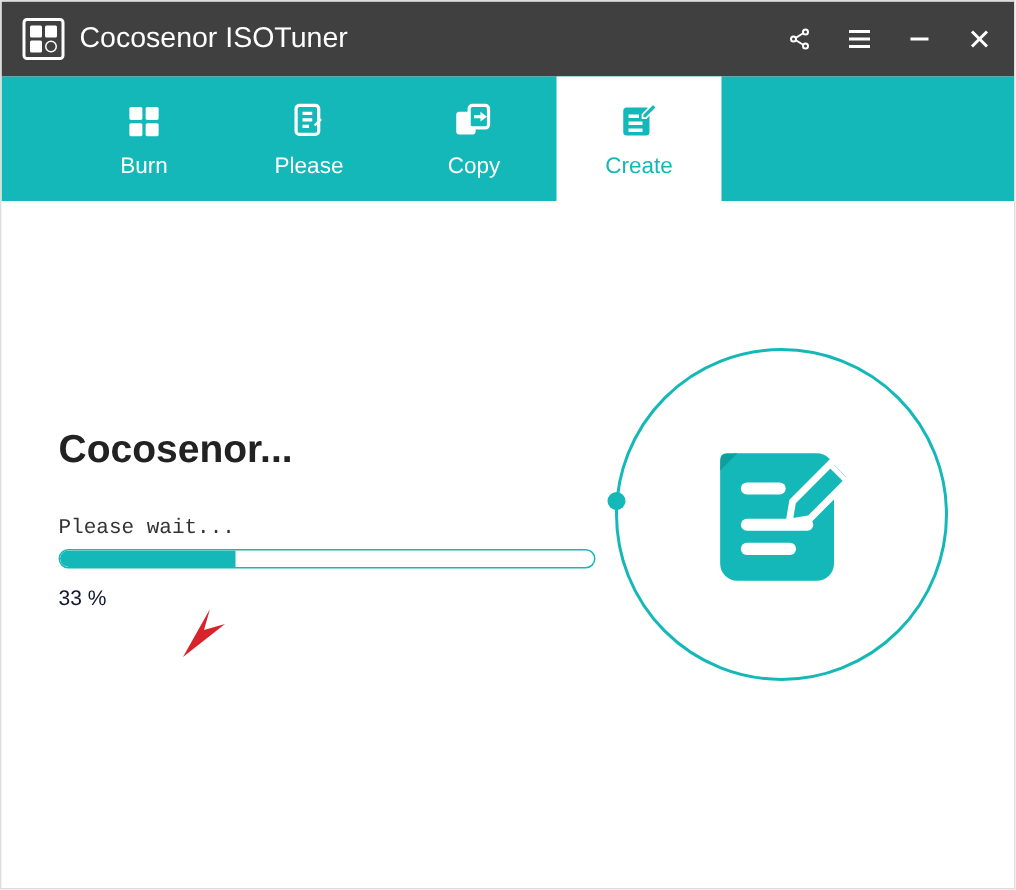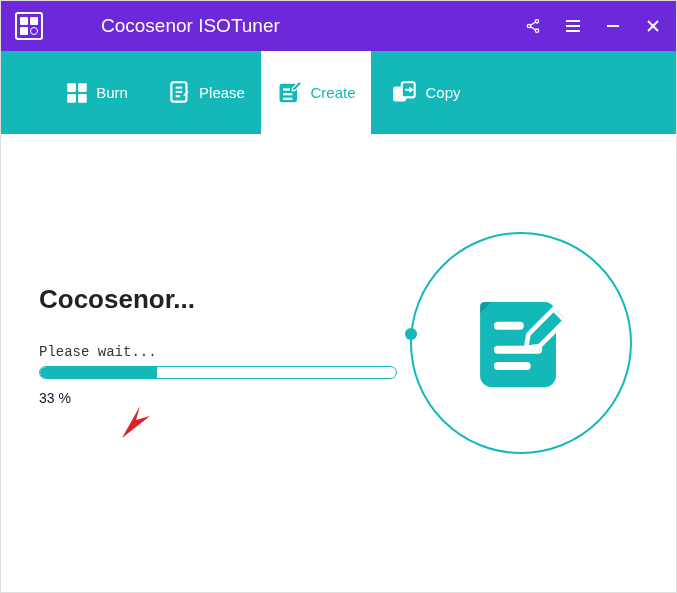--- a/index.html
+++ b/index.html
@@ -6,26 +6,25 @@
   body {
     font-family: "Segoe UI", Arial, sans-serif;
     background: #fff;
     width: 677px;
     height: 593px;
     overflow: hidden;
     border: 1px solid #ddd;
   }
   .titlebar {
     height: 50px;
-    background: #6d28d9;
+    background: #404040;
     display: flex;
     align-items: center;
     padding: 0 14px;
     color: #fff;
-    gap: 48px;
   }
   .logo-icon {
     width: 28px;
     height: 28px;
     border: 2px solid #fff;
     border-radius: 3px;
     margin-right: 10px;
     display: grid;
     grid-template-columns: 1fr 1fr;
     grid-template-rows: 1fr 1fr;
@@ -68,21 +67,21 @@
   .tabbar {
     height: 83px;
     background: #14b8b8;
     display: flex;
     padding-left: 40px;
     gap: 0;
   }
   .tab {
     width: 110px;
     display: flex;
-    flex-direction: row;
+    flex-direction: column;
     align-items: center;
     justify-content: center;
     color: #fff;
     cursor: pointer;
     gap: 6px;
     font-size: 15px;
   }
   .tab.active {
     background: #fff;
     color: #14b8b8;
@@ -224,41 +223,41 @@
       <svg width="26" height="28" viewBox="0 0 24 26" fill="none" stroke="#fff" stroke-width="2">
         <rect x="4" y="3" width="14" height="18" rx="2"></rect>
         <line x1="8" y1="8" x2="14" y2="8"></line>
           <line x1="8" y1="12" x2="14" y2="12"></line>
           <line x1="8" y1="16" x2="12" y2="16"></line>
         <path d="M15 15 L19 11 L20 12 L16 16 Z" fill="#fff" stroke="none"></path>
       </svg>
     </div>
     <span>Please</span>
   </div>
+  <div class="tab">
+    <div class="tab-icon">
+      <svg width="28" height="26" viewBox="0 0 26 24" fill="#fff">
+        <rect x="2" y="6" width="12" height="14" rx="2"></rect>
+        <rect x="10" y="2" width="12" height="14" rx="2" fill="#14b8b8" stroke="#fff" stroke-width="2"></rect>
+        <path d="M13 8 L17 8 L17 6 L21 9 L17 12 L17 10 L13 10 Z" fill="#fff"></path>
+      </svg>
+    </div>
+    <span>Copy</span>
+  </div>
   <div class="tab active">
     <div class="tab-icon">
       <svg width="28" height="28" viewBox="0 0 24 24" fill="none" stroke="#14b8b8" stroke-width="2">
         <rect x="3" y="4" width="15" height="16" rx="2" fill="#14b8b8" stroke="none"></rect>
         <path d="M14 8 L20 2 L22 4 L16 10 L14 10 Z" fill="#14b8b8" stroke="#fff" stroke-width="1"></path>
         <line x1="6" y1="9" x2="12" y2="9" stroke="#fff"></line>
         <line x1="6" y1="13" x2="14" y2="13" stroke="#fff"></line>
         <line x1="6" y1="17" x2="14" y2="17" stroke="#fff"></line>
       </svg>
     </div>
     <span>Create</span>
-  </div>
-  <div class="tab">
-    <div class="tab-icon">
-      <svg width="28" height="26" viewBox="0 0 26 24" fill="#fff">
-        <rect x="2" y="6" width="12" height="14" rx="2"></rect>
-        <rect x="10" y="2" width="12" height="14" rx="2" fill="#14b8b8" stroke="#fff" stroke-width="2"></rect>
-        <path d="M13 8 L17 8 L17 6 L21 9 L17 12 L17 10 L13 10 Z" fill="#fff"></path>
-      </svg>
-    </div>
-    <span>Copy</span>
   </div>
 </div>
 
 <div class="main">
   <div class="status-heading">Cocosenor...</div>
   <div class="wait-text">Please wait...</div>
   <div class="progress-wrap">
     <div class="progress-fill" style="width:33%"></div>
   </div>
   <div class="percent-text">33 %</div>

